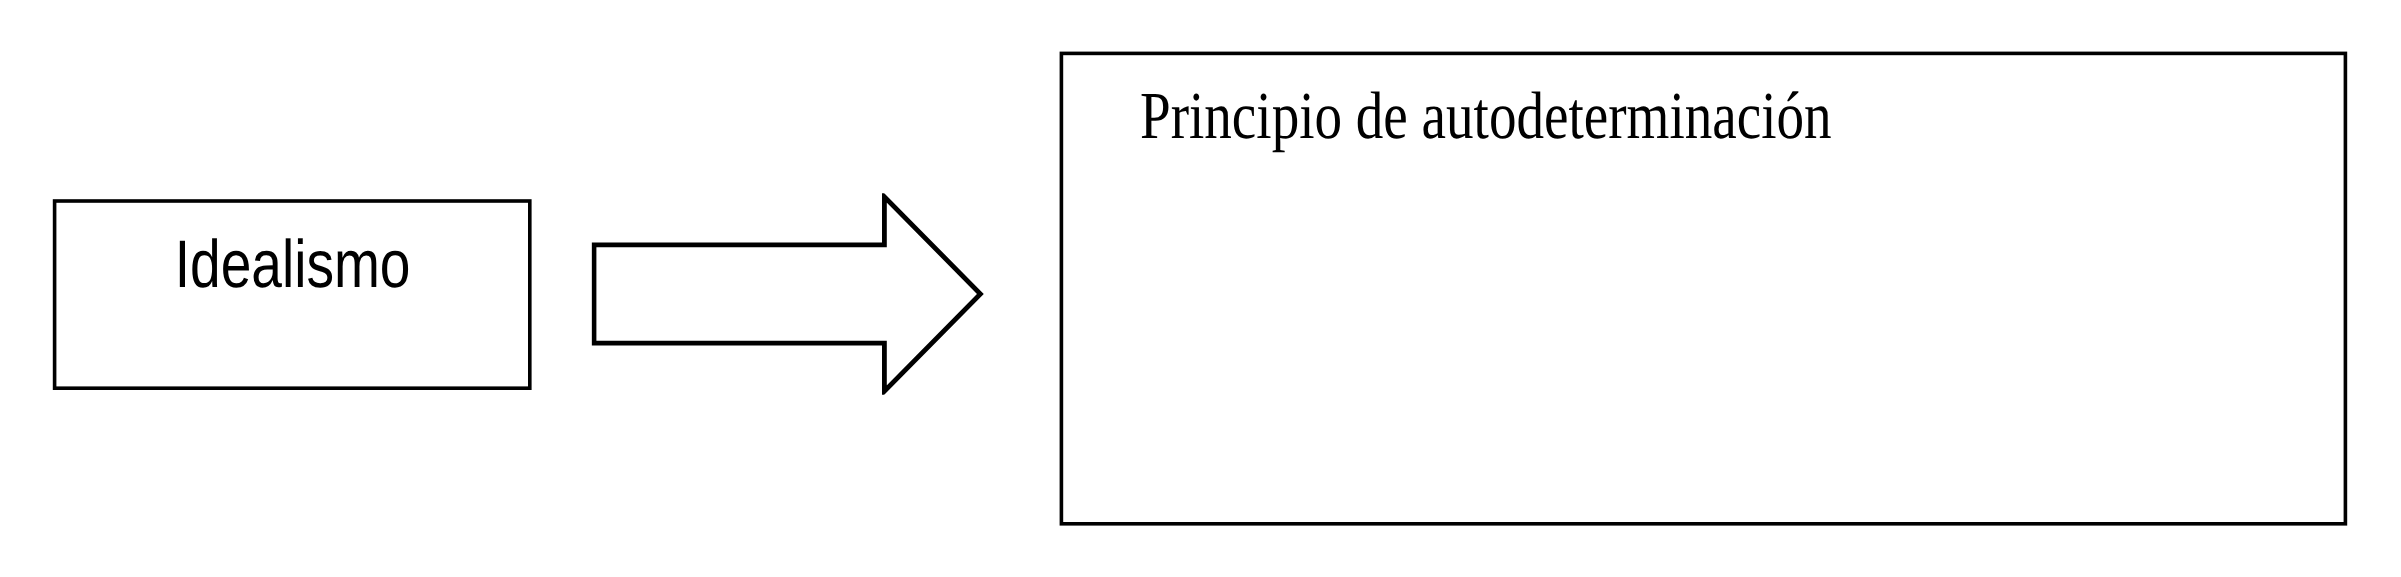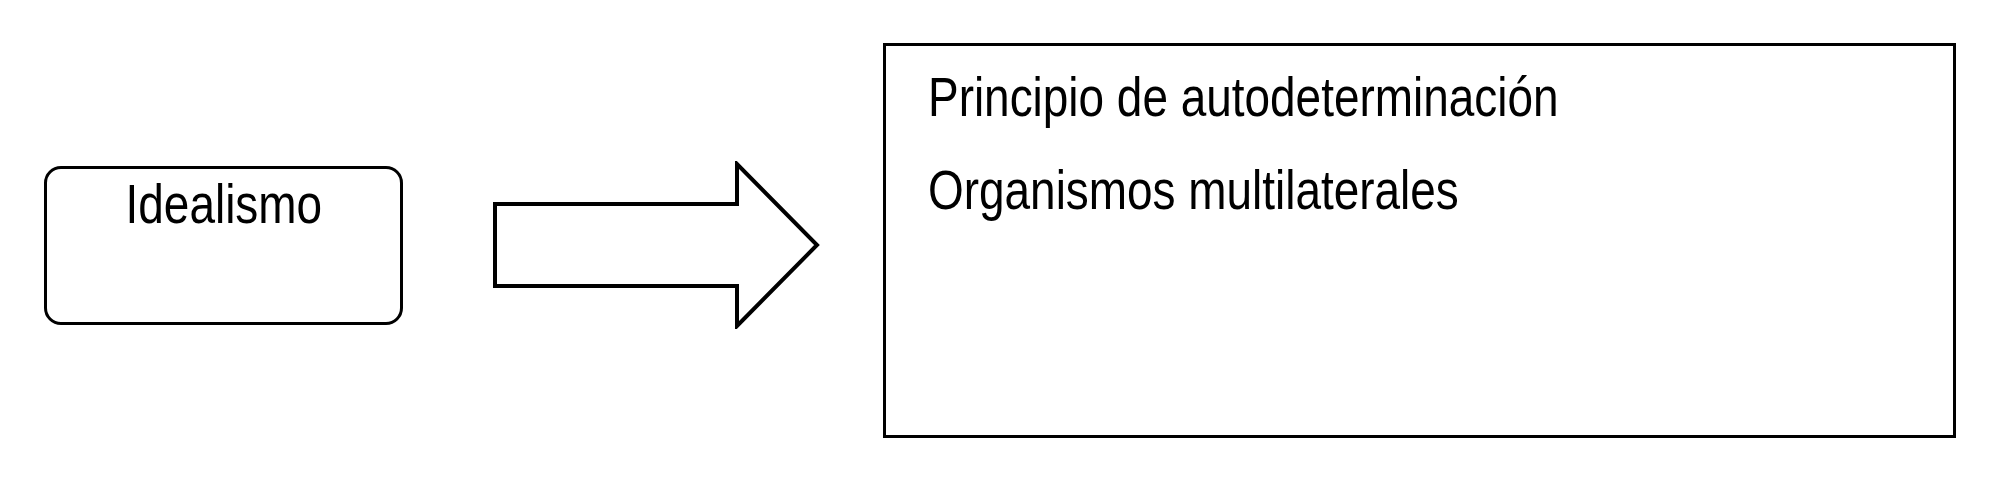--- a/index.html
+++ b/index.html
@@ -18,27 +18,26 @@
   }
   .box {
     position: absolute;
     box-sizing: border-box;
     border: 3px solid var(--ink, #000000);
     background: #ffffff;
   }
   .source-box {
     left: 44px;
     top: 166px;
-    width: 359px;
+    width: 399px;
     height: 159px;
     display: flex;
     justify-content: center;
     align-items: flex-start;
-    padding-top: 0;
-    border-radius: 17px;
+    padding-top: 16px;
   }
   .source-label {
     font-size: 56px;
     line-height: 70px;
     white-space: nowrap;
     transform: scaleX(0.82);
     transform-origin: center center;
   }
   .arrow-wrap {
     position: absolute;
@@ -50,21 +49,22 @@
   .arrow-wrap svg {
     display: block;
     width: 100%;
     height: 100%;
   }
   .target-box {
     left: 883px;
     top: 43px;
     width: 1073px;
     height: 395px;
-    padding: 4px 20px 0 42px;
+    padding: 4px 20px 0 64px;
+    font-family: Liberation Serif, serif;
   }
   .detail-item {
     height: 93px;
     display: flex;
     align-items: center;
   }
   .detail-item .detail-text {
     font-size: 56px;
     line-height: 1;
     white-space: nowrap;
@@ -84,18 +84,15 @@
   <div class="arrow-wrap">
     <svg viewBox="0 0 327 168" preserveAspectRatio="none" aria-hidden="true">
       <polygon points="2,43 244,43 244,3 324,84 244,165 244,125 2,125" fill="#ffffff" stroke="#000000" stroke-width="4" stroke-linejoin="miter"></polygon>
     </svg>
   </div>
 
   <div class="box target-box">
     <div class="detail-item">
       <span class="detail-text">Principio de autodeterminación</span>
     </div>
-    <div class="detail-item">
-      <span class="detail-text">Organismos multilaterales</span>
-    </div>
   </div>
 
 </div>
 
 </body></html>

